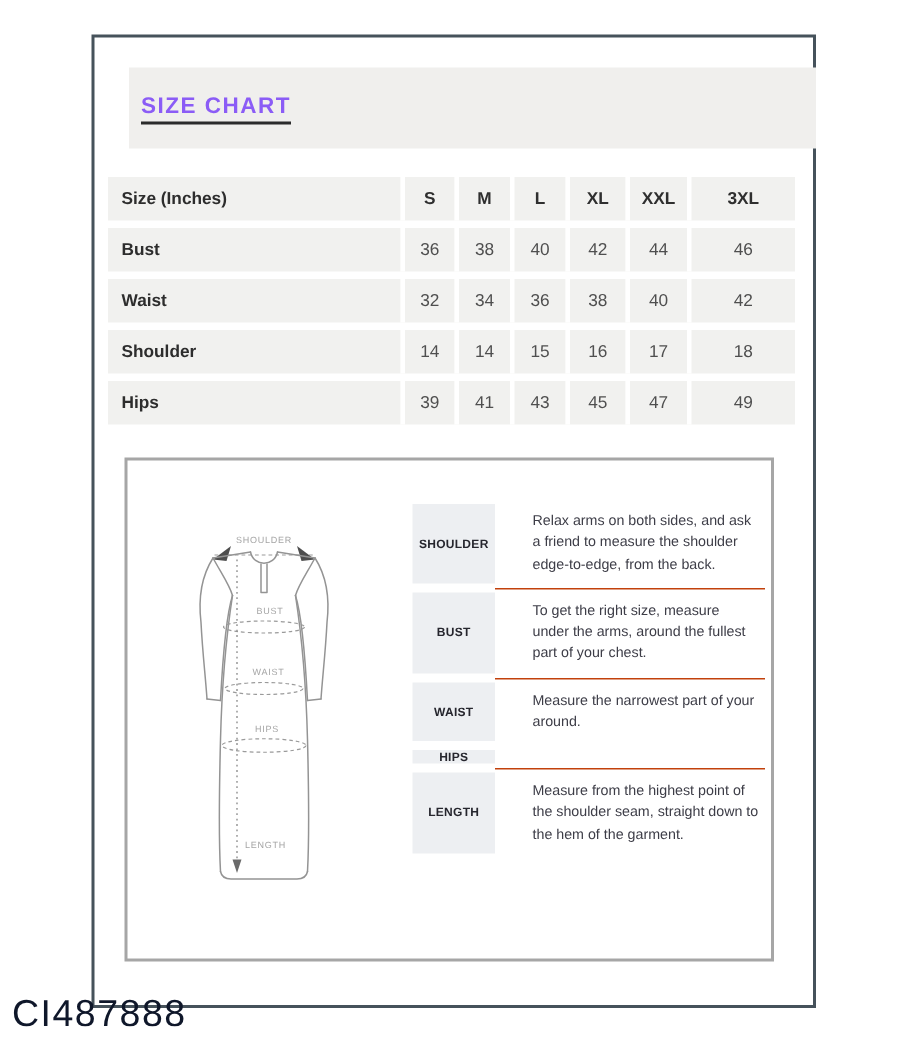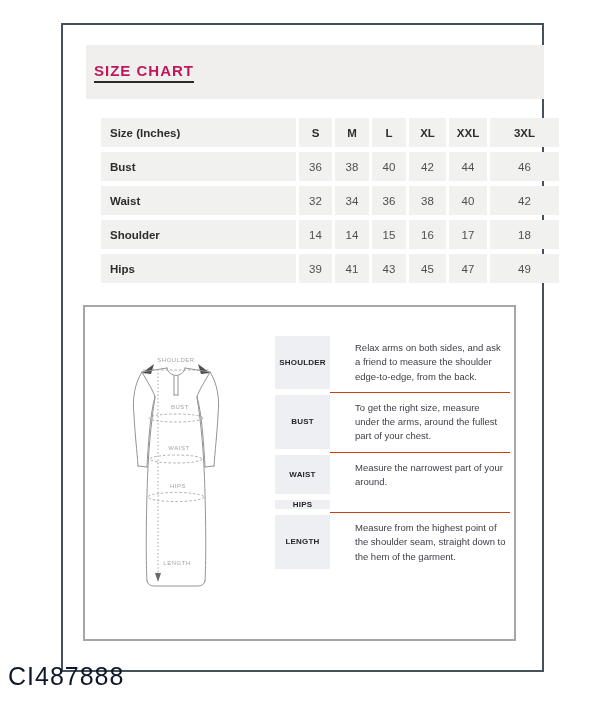--- a/index.html
+++ b/index.html
@@ -26,29 +26,29 @@
     left: 23px; top: 20px;
     width: 458px; height: 54px;
     background: #f0efed;
     display: flex; align-items: center;
   }
   .heading-band .title {
     margin-left: 8px;
     font-size: 15px;
     font-weight: bold;
     letter-spacing: 1px;
-    color: #be185d;
+    color: #8b5cf6;
     border-bottom: 2px solid #2b2b2b;
     padding-bottom: 2px;
   }
 
   
   table.size-table {
     position: absolute;
-    left: 38px; top: 88px;
+    left: 9px; top: 88px;
     width: 458px;
     border-collapse: separate;
     border-spacing: 0 5px;
     font-size: 11.5px;
     table-layout: fixed;
   }
   table.size-table th, table.size-table td {
     background: #f1f1ef;
     height: 29px;
     vertical-align: middle;

